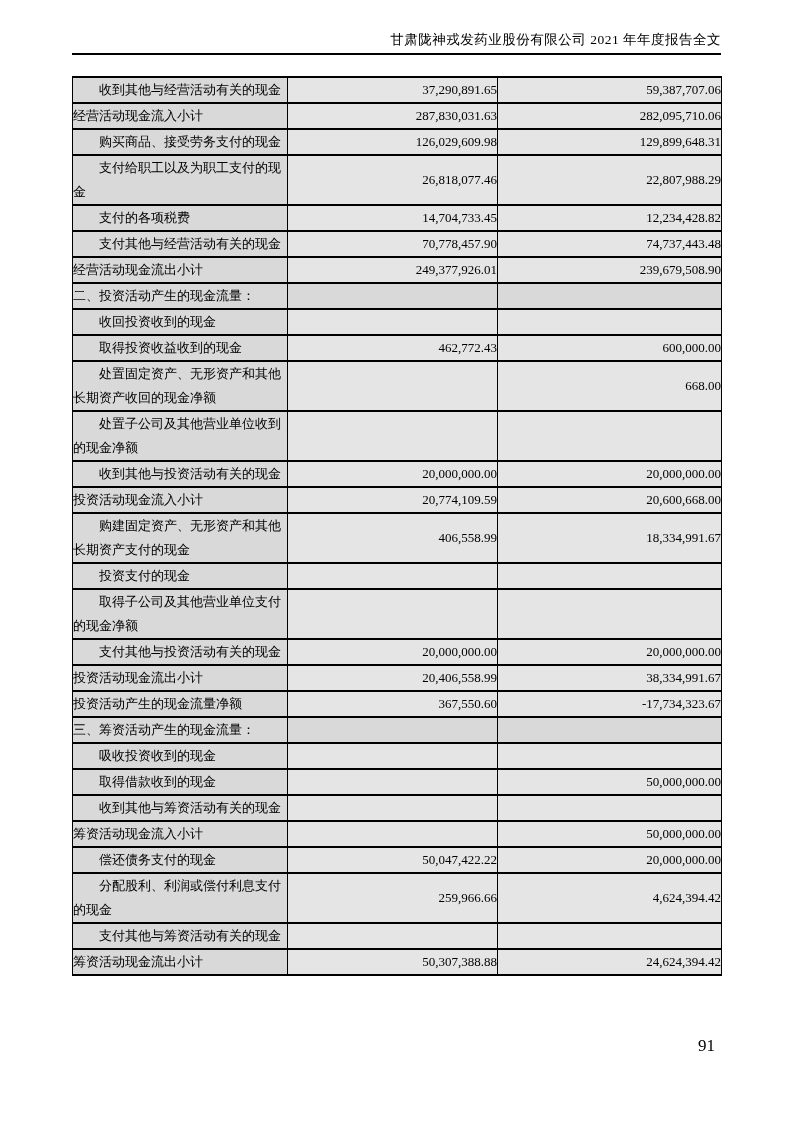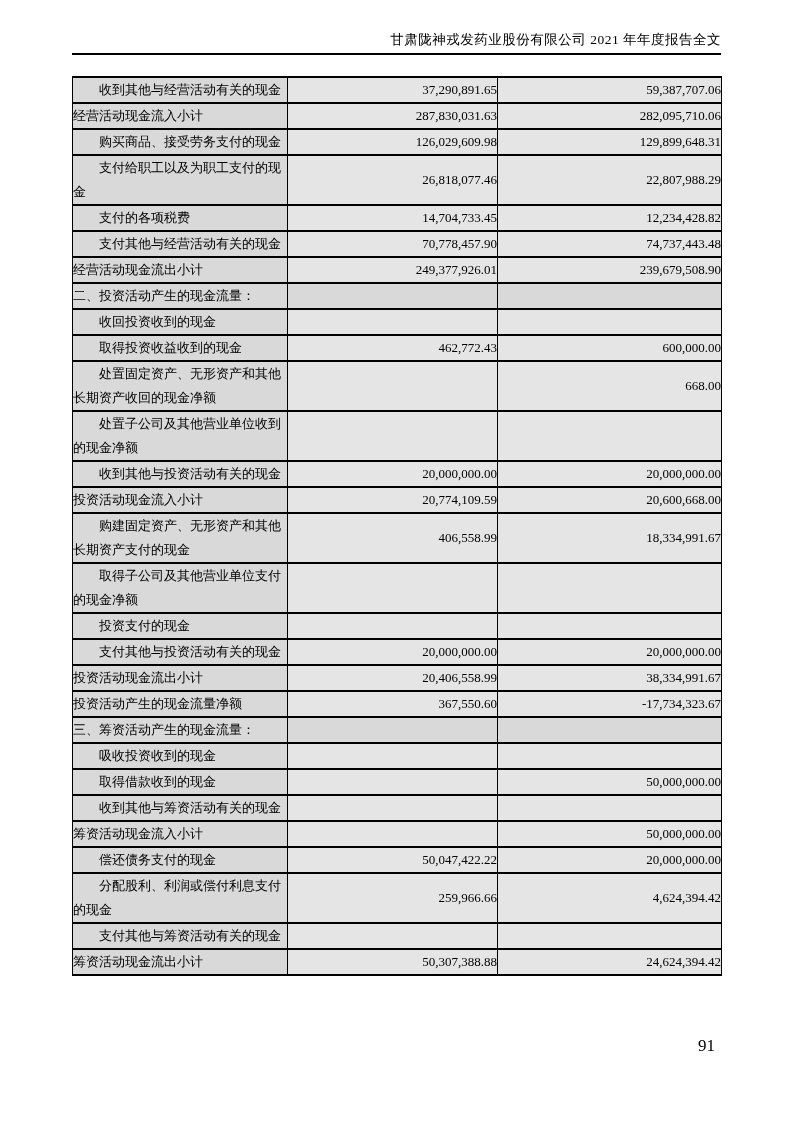--- a/index.html
+++ b/index.html
@@ -166,26 +166,26 @@
             <td class="label">投资活动现金流入小计</td>
             <td class="num">20,774,109.59</td>
             <td class="num">20,600,668.00</td>
           </tr>
           <tr>
             <td class="label indent">购建固定资产、无形资产和其他长期资产支付的现金</td>
             <td class="num">406,558.99</td>
             <td class="num">18,334,991.67</td>
           </tr>
           <tr>
+            <td class="label indent">投资支付的现金</td>
+            <td class="num"></td>
+            <td class="num"></td>
+          </tr>
+          <tr>
             <td class="label indent">取得子公司及其他营业单位支付的现金净额</td>
-            <td class="num"></td>
-            <td class="num"></td>
-          </tr>
-          <tr>
-            <td class="label indent">投资支付的现金</td>
             <td class="num"></td>
             <td class="num"></td>
           </tr>
           <tr>
             <td class="label indent">支付其他与投资活动有关的现金</td>
             <td class="num">20,000,000.00</td>
             <td class="num">20,000,000.00</td>
           </tr>
           <tr>
             <td class="label">投资活动现金流出小计</td>

